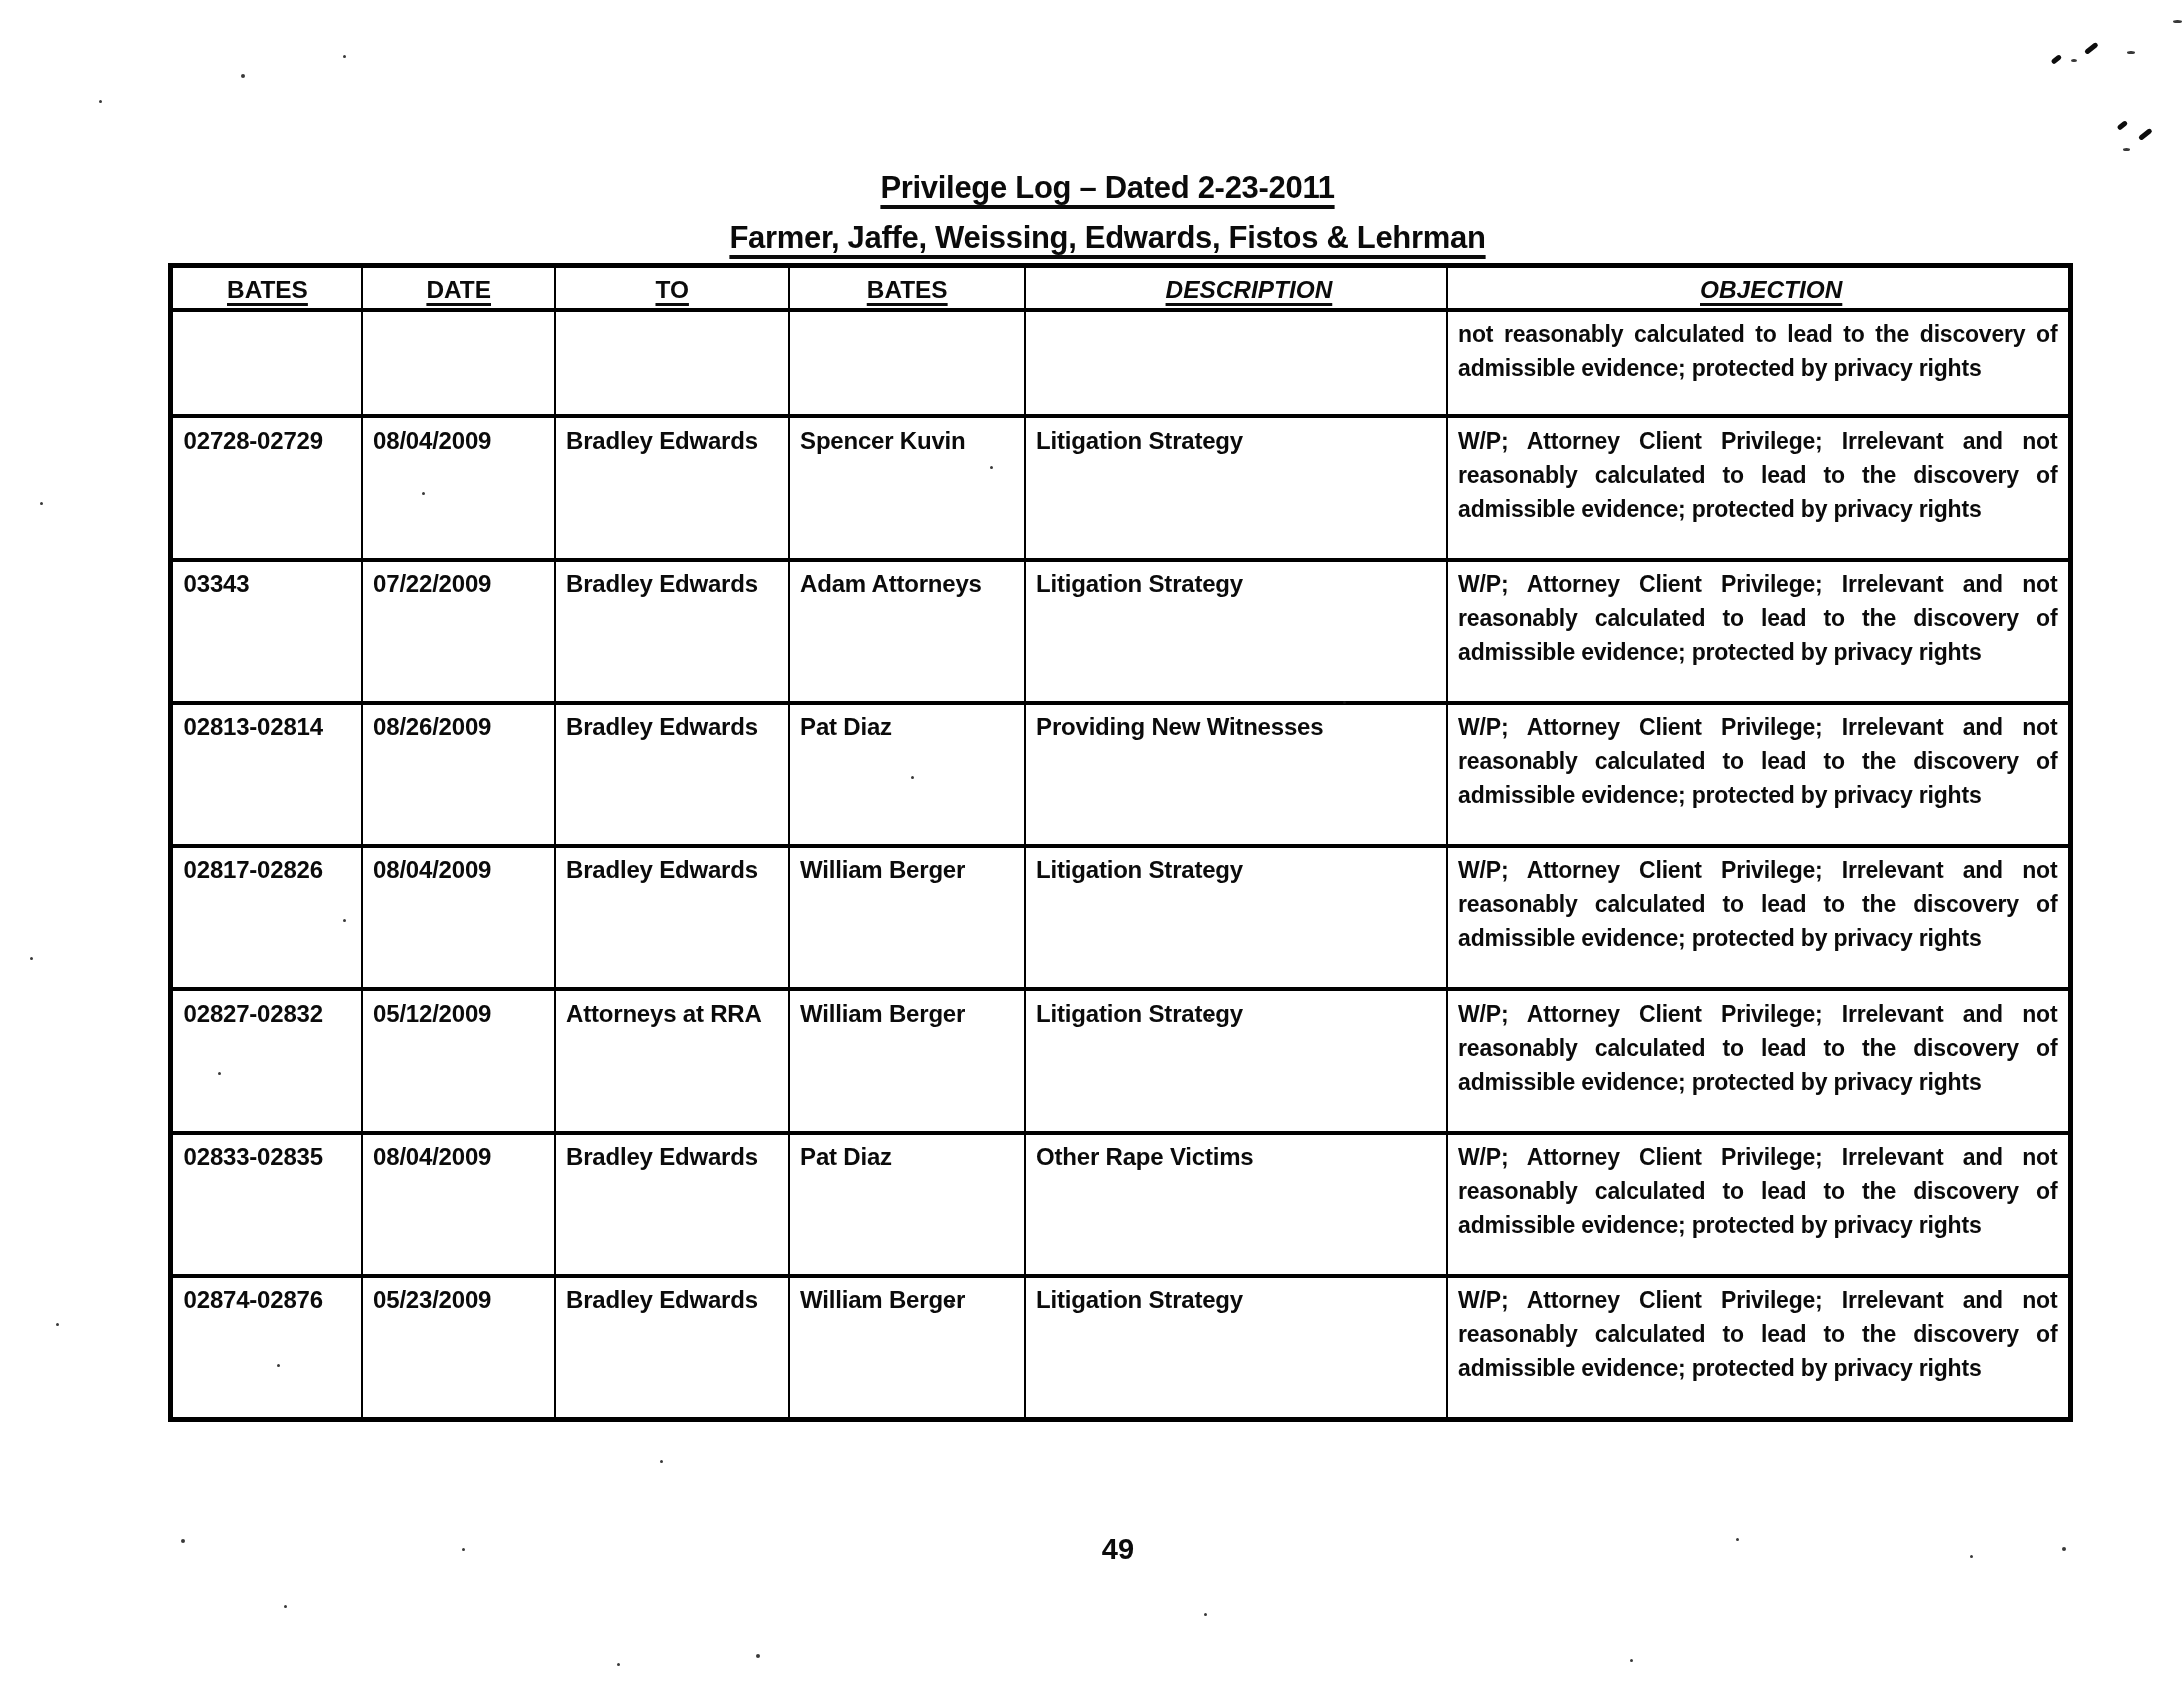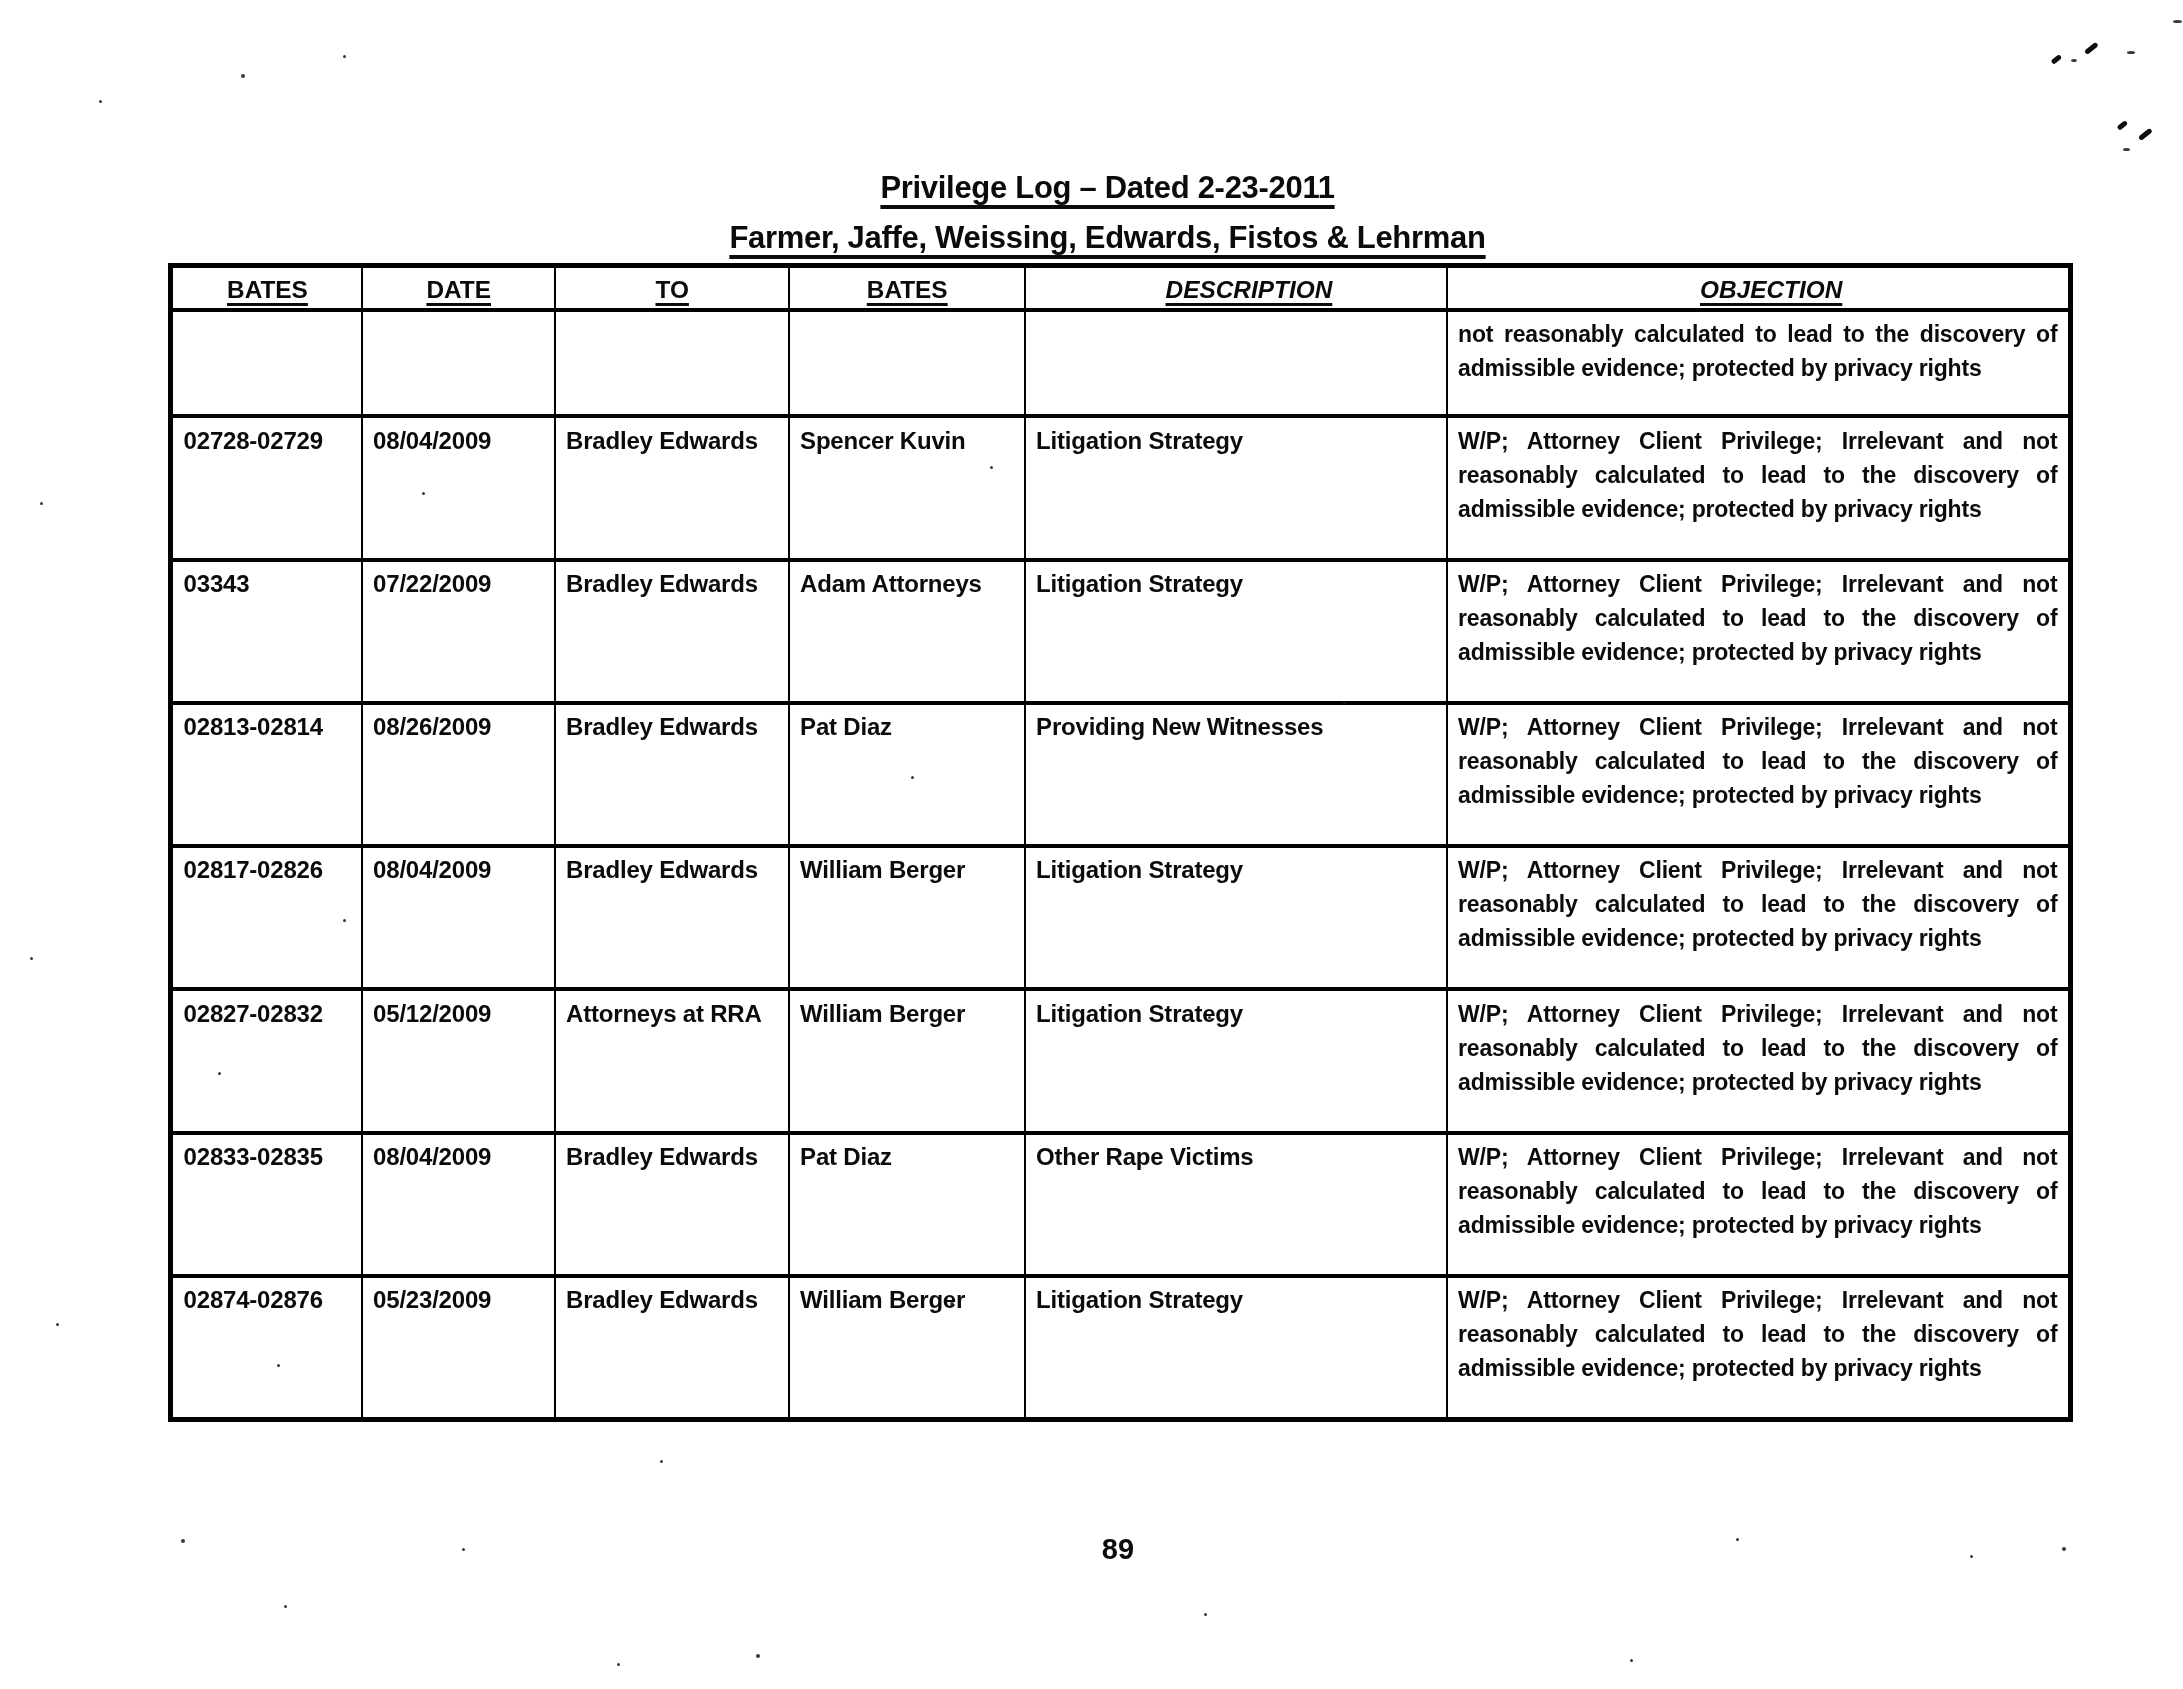--- a/index.html
+++ b/index.html
@@ -174,21 +174,21 @@
         <td>02874-02876</td>
         <td>05/23/2009</td>
         <td>Bradley Edwards</td>
         <td>William Berger</td>
         <td>Litigation Strategy</td>
         <td class="obj">W/P; Attorney Client Privilege; Irrelevant and not reasonably calculated to  lead to the discovery of admissible evidence; protected by privacy rights</td>
       </tr>
     </tbody>
   </table>
 
-  <div class="page-number">89</div>
+  <div class="page-number">49</div>
 
   <span class="mark" style="left:2084px;top:46px;"></span>
   <span class="mark" style="left:2051px;top:57px;width:10.6px;"></span>
   <span class="speck" style="left:2071px;top:59px;width:6px;height:3.3px;"></span>
   <span class="speck" style="left:2127px;top:51px;width:8px;height:3.3px;"></span>
   <span class="speck" style="left:2173px;top:20px;width:9.2px;height:3.3px;"></span>
   <span class="mark" style="left:2117px;top:123px;width:10.6px;"></span>
   <span class="mark" style="left:2138px;top:132px;"></span>
   <span class="speck" style="left:2123px;top:148px;width:7.3px;height:3.3px;"></span>
   <span class="speck" style="left:241px;top:74px;"></span>

